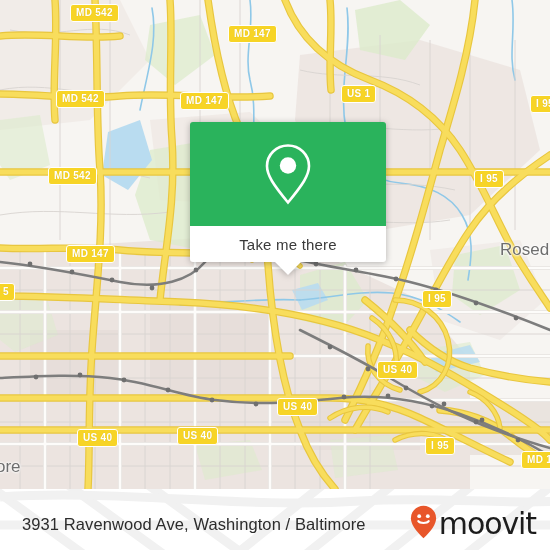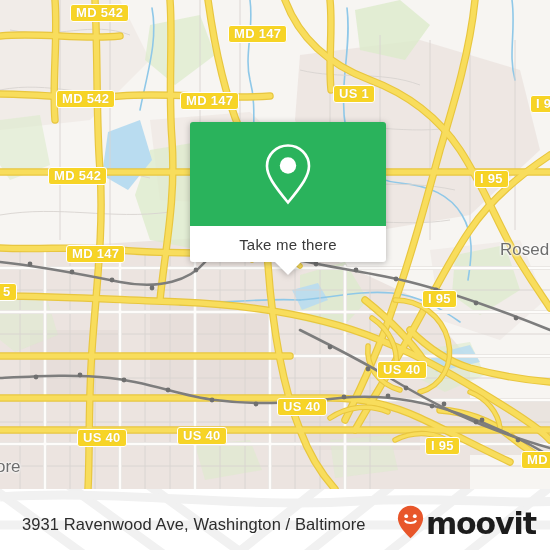--- a/index.html
+++ b/index.html
@@ -85,34 +85,34 @@
   .brand {
     position: absolute;
     right: 14px; top: 50%;
     transform: translateY(-50%);
     display: flex; align-items: center;
   }
   .brand-pin { margin-right: 2px; }
   .brand-text {
     font-family: "DejaVu Sans", sans-serif;
     font-size: 30px;
-    font-weight: bold;
+    font-weight: normal;
     color: #1c1c1c;
     letter-spacing: -1.1px;
     line-height: 1;
   }
 
   
   .shield {
     position: absolute;
     background: #f7d426;
     border: 1.5px solid #ffffff;
     border-radius: 3px;
     color: #ffffff;
-    font-size: 13px;
+    font-size: 10px;
     font-weight: bold;
     padding: 1px 5px 2px 5px;
     letter-spacing: .3px;
     white-space: nowrap;
     line-height: 13px;
     text-shadow: 0 0 1px rgba(120,100,0,.25);
   }
 
   
   .place {
@@ -304,21 +304,21 @@
           <circle cx="444" cy="404" r="2.4"></circle>
         <circle cx="482" cy="420" r="2.4"></circle>
       </g>
     </svg>
 
     <div id="shield-host">
         <div class="shield" style="left: 70px; top: 4px;">MD 542</div>
         <div class="shield" style="left: 228px; top: 25px;">MD 147</div>
         <div class="shield" style="left: 180px; top: 92px;">MD 147</div>
         <div class="shield" style="left: 56px; top: 90px;">MD 542</div>
-        <div class="shield" style="left: 333px; top: 85px; text-align: right;">US 1</div>
+        <div class="shield" style="left: 341px; top: 85px; text-align: right;">US 1</div>
         <div class="shield" style="left: 530px; top: 95px;">I 95</div>
         <div class="shield" style="left: 48px; top: 167px;">MD 542</div>
         <div class="shield" style="left: 474px; top: 170px;">I 95</div>
         <div class="shield" style="left: 66px; top: 245px;">MD 147</div>
         <div class="shield" style="left: 422px; top: 290px;">I 95</div>
         <div class="shield" style="left: -3px; top: 283px;">5</div>
         <div class="shield" style="left: 377px; top: 361px;">US 40</div>
         <div class="shield" style="left: 277px; top: 398px;">US 40</div>
         <div class="shield" style="left: 177px; top: 427px;">US 40</div>
         <div class="shield" style="left: 77px; top: 429px;">US 40</div>

